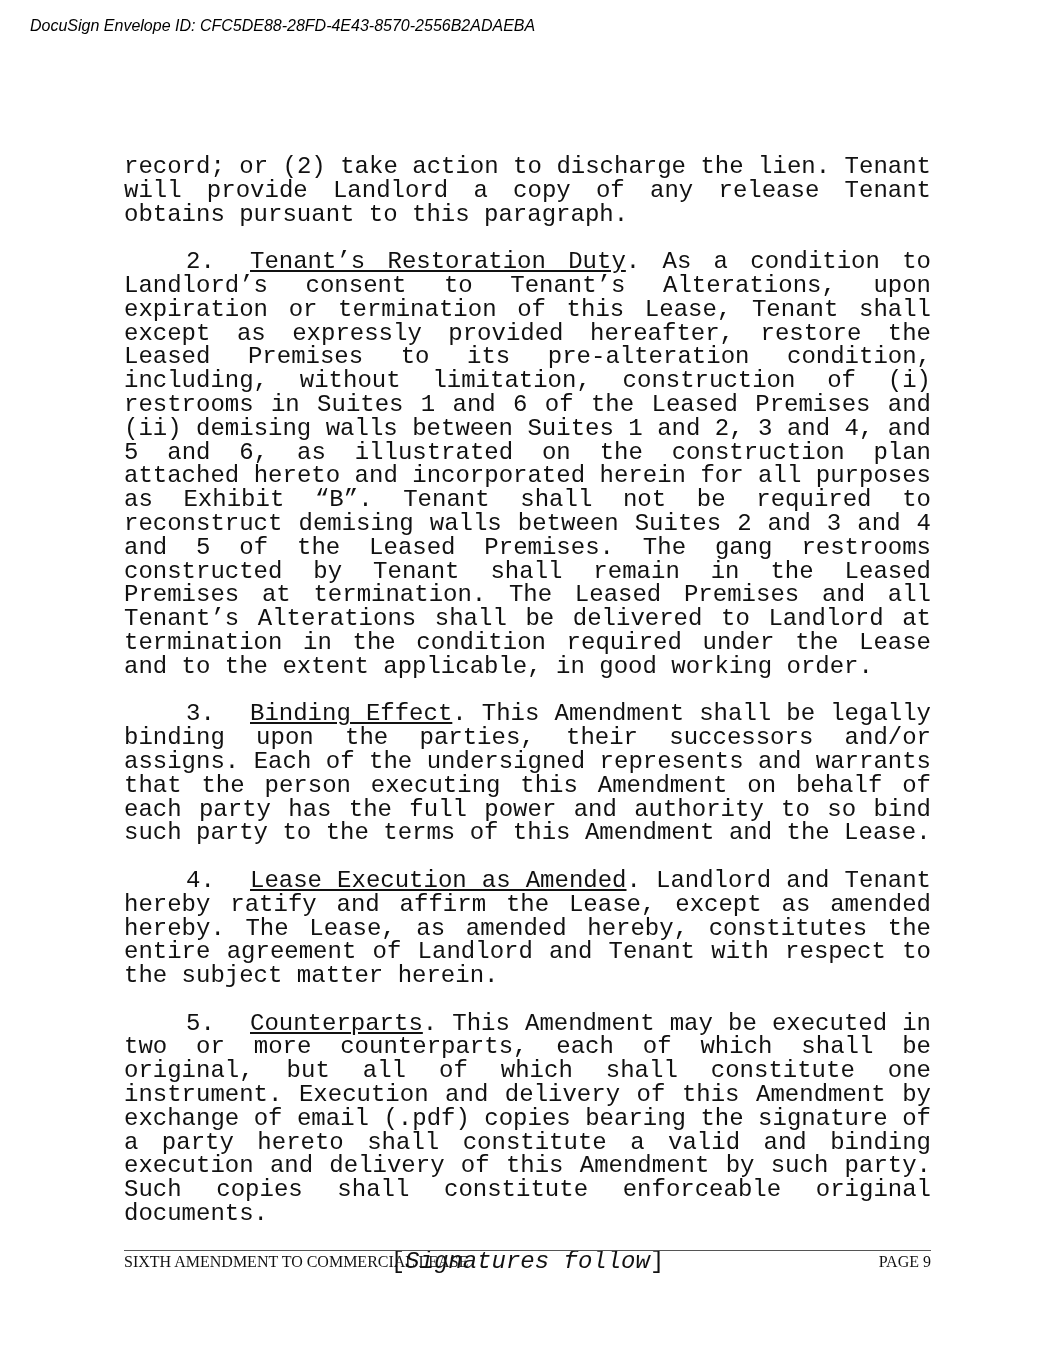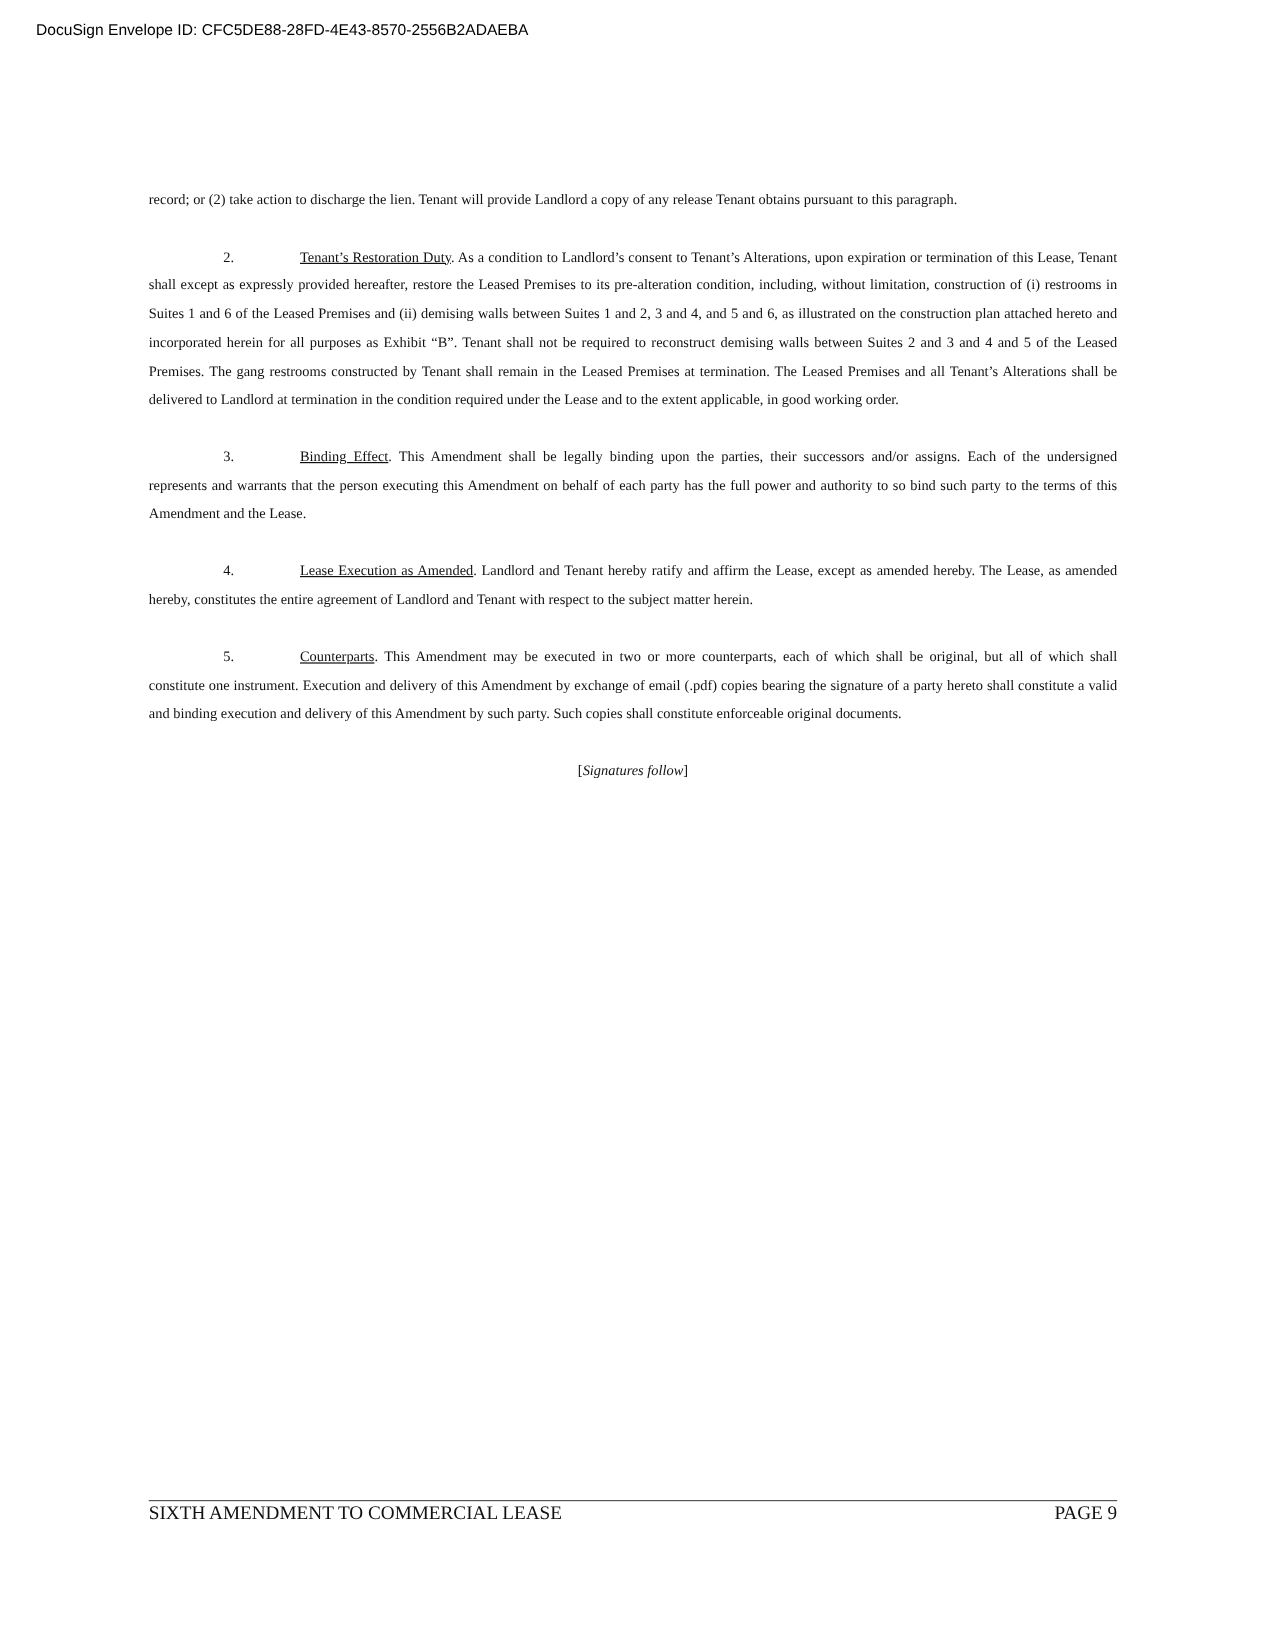--- a/index.html
+++ b/index.html
@@ -1,24 +1,25 @@
 <!DOCTYPE html>
 <html><head>
 <meta charset="utf-8">
 <style>
   html, body { margin: 0; padding: 0; background: #ffffff; }
   body { width: 1055px; height: 1365px; position: relative; overflow: hidden; }
   .envelope {
     position: absolute; left: 30px; top: 17px;
-    font-family: "Liberation Sans", sans-serif; font-size: 13px; color: #000;
+    font-family: "Liberation Sans", sans-serif; font-size: 16px; color: #000;
     white-space: nowrap;
+    font-style: italic;
   }
   .body-text {
     position: absolute; left: 124px; top: 155px; width: 807px;
-    font-family: Liberation Serif, serif; font-size: 12px; line-height: 23.8px;
+    font-family: Liberation Mono, monospace; font-size: 24px; line-height: 23.8px;
     color: #111; text-align: justify;
   }
   .para { margin: 0 0 23.8px 0; }
   .para .num { display: inline-block; width: 64px; margin-left: 62px; }
   .para .heading { text-decoration: underline; margin-top: 48px; }
   .sig { text-align: center; font-style: normal; margin-top: 0; }
   .sig em { font-style: italic; }
   .footer-line {
     position: absolute; left: 124px; top: 1250px; width: 807px; height: 0;
     border-top: 1px solid #555;

